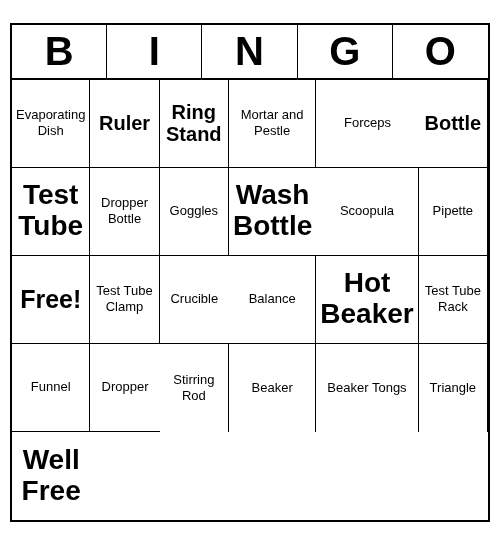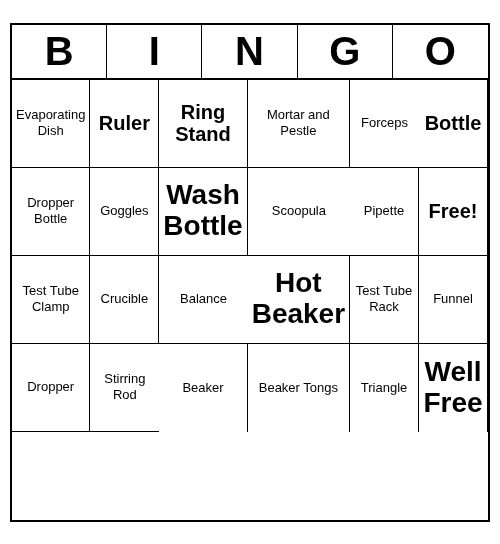--- a/index.html
+++ b/index.html
@@ -79,21 +79,21 @@
       line-height: 1.1;
     }
 
     .cell-text.xlarge {
       font-size: 28px;
       font-weight: bold;
       line-height: 1.1;
     }
 
     .cell-text.free {
-      font-size: 20px;
+      font-size: 25px;
       font-weight: bold;
     }
   </style>
 </head>
 <body>
 
 <div class="bingo-card">
   <div class="bingo-header">
   <div class="bingo-header-cell">B</div>
       <div class="bingo-header-cell">I</div>
@@ -112,20 +112,23 @@
         <span class="cell-text large">Ring Stand</span>
       </div>
       <div class="bingo-cell">
         <span class="cell-text">Mortar and Pestle</span>
       </div>
       <div class="bingo-cell">
         <span class="cell-text">Forceps</span>
       </div>
       <div class="bingo-cell">
         <span class="cell-text large">Bottle</span>
+      </div>
+      <div class="bingo-cell">
+        <span class="cell-text xlarge">Test Tube</span>
       </div>
       <div class="bingo-cell">
         <span class="cell-text">Dropper Bottle</span>
       </div>
       <div class="bingo-cell">
         <span class="cell-text">Goggles</span>
       </div>
       <div class="bingo-cell">
         <span class="cell-text xlarge">Wash Bottle</span>
       </div>

